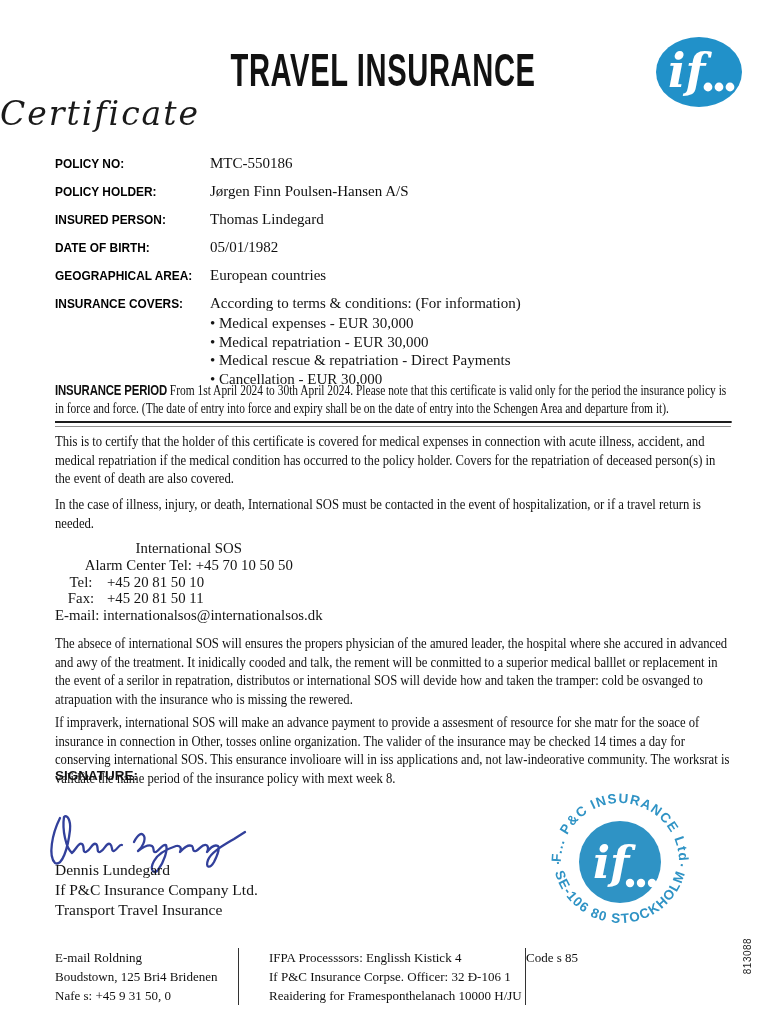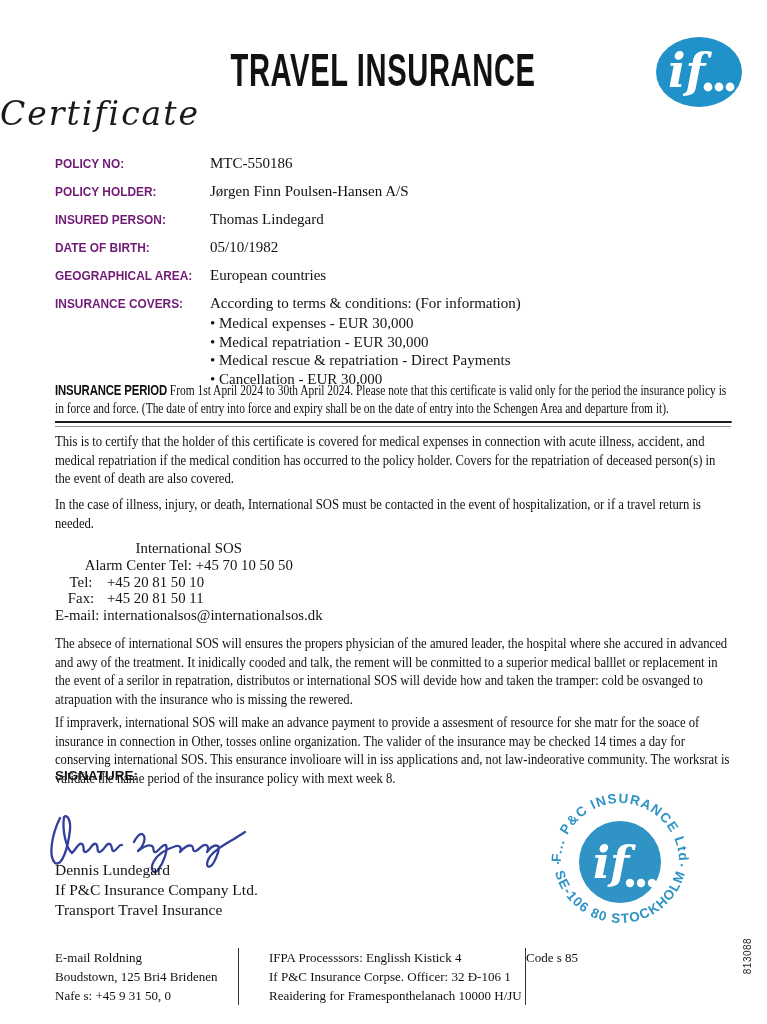--- a/index.html
+++ b/index.html
@@ -21,21 +21,21 @@
     display:inline-block; font-family:"DejaVu Serif", serif; font-style:italic;
     font-size:33px; letter-spacing:2px; color:#1a1a1a;
   }
   .logo { position:absolute; left:655px; top:36px; }
   
   .fields { position:absolute; left:55px; top:156px; width:680px; }
   .frow { display:flex; margin-bottom:13px; align-items:flex-start; }
   .flabel {
     width:155px; flex:0 0 155px;
     font-family:"Liberation Sans", sans-serif; font-weight:bold; font-size:13.5px;
-    color:#701a75; white-space:nowrap;
+    color:#000000; white-space:nowrap;
   }
   .flabel > span { display:inline-block; transform:scaleX(0.88); transform-origin:0 50%; }
   .fvalue { font-size:15px; line-height:15px; color:#101010; }
   .bullets { margin-top:3px; }
   .bullets div { font-size:15px; line-height:18.5px; }
   
   .period {
     position:absolute; left:55px; top:382px; width:862px;
     transform:scaleX(0.785); transform-origin:0 0;
     font-size:14.6px; line-height:17.8px; color:#0f0f0f;
@@ -104,21 +104,21 @@
     <div class="frow">
       <div class="flabel"><span>POLICY HOLDER:</span></div>
       <div class="fvalue">Jørgen Finn Poulsen-Hansen A/S</div>
     </div>
     <div class="frow">
       <div class="flabel"><span>INSURED PERSON:</span></div>
       <div class="fvalue">Thomas Lindegard</div>
     </div>
     <div class="frow">
       <div class="flabel"><span>DATE OF BIRTH:</span></div>
-      <div class="fvalue">05/10/1982</div>
+      <div class="fvalue">05/01/1982</div>
     </div>
     <div class="frow">
       <div class="flabel"><span>GEOGRAPHICAL AREA:</span></div>
       <div class="fvalue">European countries</div>
     </div>
     <div class="frow">
       <div class="flabel"><span>INSURANCE COVERS:</span></div>
       <div>
         <div class="fvalue">According to terms &amp; conditions: (For information)</div>
         <div class="bullets">

